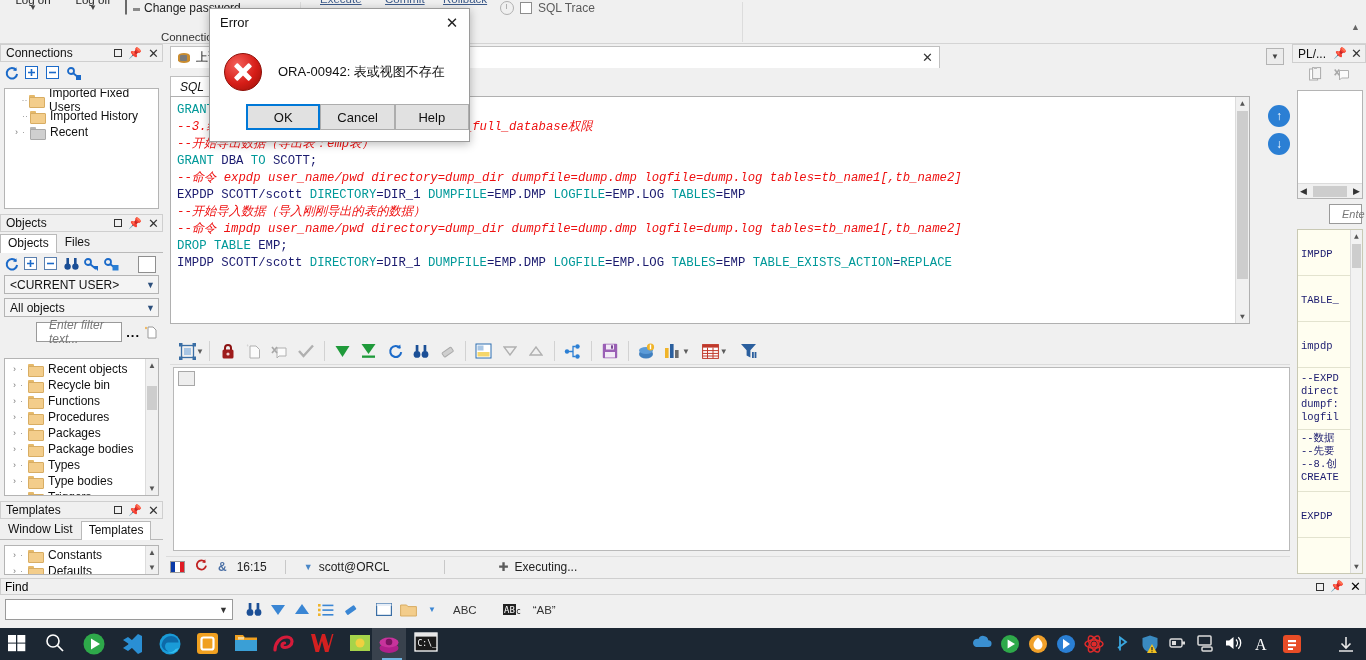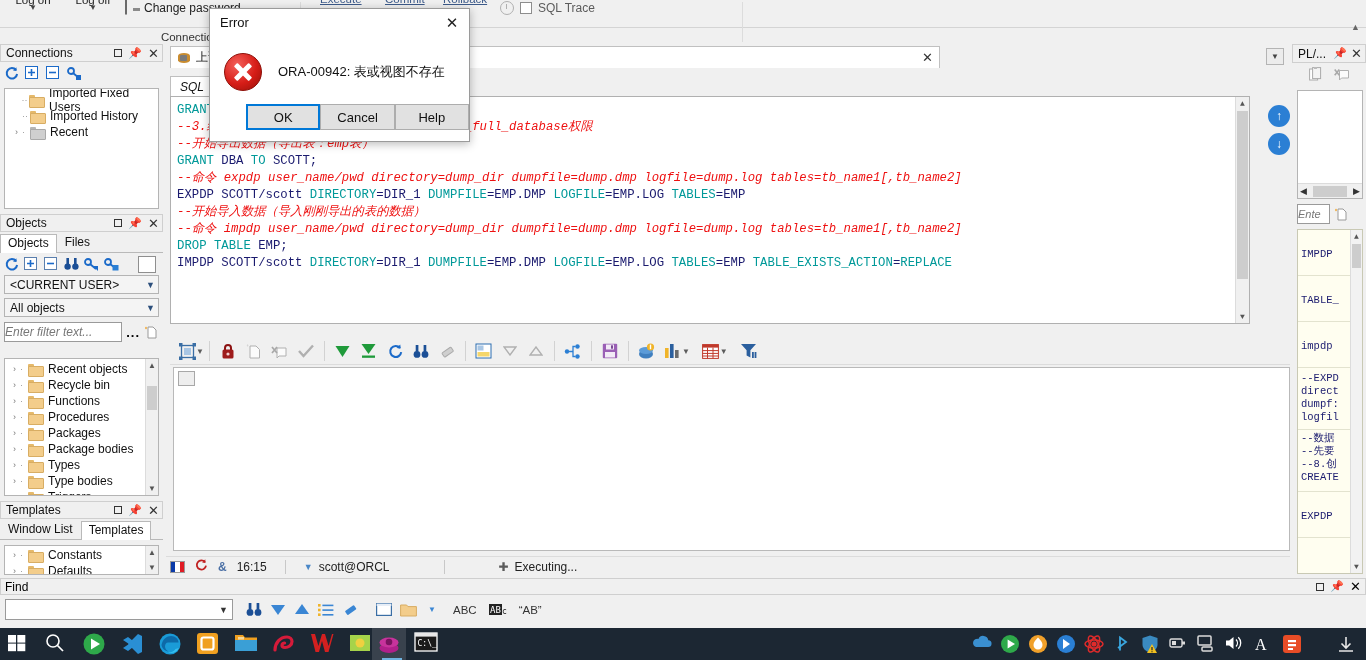--- a/index.html
+++ b/index.html
@@ -8,21 +8,21 @@
     overflow: hidden;
     font-family: "Liberation Sans", sans-serif;
     font-size: 12px;
     background: #f0f0f0;
     color: #000;
   }
   #app { position: relative; width: 1366px; height: 660px; }
 
   
   .ribbon {
-    position: absolute; left: 0; top: 0; width: 1366px; height: 28px;
+    position: absolute; left: 0; top: 0; width: 1366px; height: 44px;
     background: #f0f0f0; border-bottom: 1px solid #d4d4d4;
   }
   .ribbon-grp { position: absolute; top: 0; height: 44px; }
   .ribbon-grp-label {
     position: absolute; bottom: 1px; width: 100%; text-align: center;
     font-size: 11.5px; color: #333;
   }
   .ribbon-sep { position: absolute; top: 2px; width: 1px; height: 40px; background: #dcdcdc; }
   .rb-split { position: absolute; text-align: center; font-size: 11.5px; color: #222; }
   .rb-split .caret { display:block; font-size: 8px; color:#444; margin-top:-3px;}
@@ -63,22 +63,22 @@
 
   .combo {
     height: 19px; border: 1px solid #b4b4b4; background: #f4f4f4;
     display: flex; align-items: center; padding: 0 3px 0 5px; font-size: 12px; color:#111;
   }
   .combo .lbl { flex: 1; white-space: nowrap; overflow: hidden; }
   .combo .cv { color: #2c4f7c; font-size: 9px; }
 
   .filterbox {
     height: 20px; border: 1px solid #9a9a9a; background: #fff;
-    display:flex;align-items:center;padding:0 0;
-    font-size: 12px; font-style: italic; color: #777;
+    display:flex;align-items:center;padding:0 12px;
+    font-size: 12px; font-style: italic; color: #777; margin-left: 32px;
   }
 
   .treebox { background: #fff; border: 1px solid #b4b4b4; overflow: hidden; position: relative; }
   .tnode { display: flex; align-items: center; height: 16px; font-size: 12px; color:#111; }
   .tarrow { width: 11px; text-align:center; color:#767676; font-size:9px; }
   .tdots { width: 8px; color:#999; font-size:9px;}
   .folder { width: 15px; height: 12px; margin-right: 5px; position: relative; flex:0 0 15px;}
   .folder:before{ content:""; position:absolute; left:0; top:1px; width:6px;height:3px;
     background:#e5b96a; border-radius:1px 1px 0 0;}
   .folder:after{ content:""; position:absolute; left:0; top:3px; width:14px;height:9px;
@@ -789,21 +789,21 @@
             <rect x="0.6" y="0.6" width="14.8" height="2.4" fill="#e7eef7"></rect>
           </svg>
       </span>
       <span class="fi">
         <svg width="17" height="14" viewBox="0 0 17 14">
             <path d="M0.6 2h6l1.3 1.6h8.5v9.4H0.6z" fill="#f3cd8b" stroke="#d8ad63"></path>
           </svg>
       </span>
       <span class="fi" style="font-size:8px;color:#3a86d4;">▼</span>
       <span style="font-size:11.5px;color:#333;margin-left:6px;">ABC</span>
-      <span class="fi" style="margin-left:6px;">
+      <span class="fi" style="margin-left:20px;">
         <svg width="18" height="12" viewBox="0 0 18 12">
             <rect x="0" y="0" width="13" height="11" fill="#222"></rect>
             <text x="1" y="9" fill="#fff" font-size="9" font-family="monospace">AB</text>
             <text x="13" y="10" fill="#222" font-size="8" font-family="monospace">c</text>
           </svg>
       </span>
       <span style="font-size:11.5px;color:#333;margin-left:6px;">“AB”</span>
     </div>
   </div>
 

